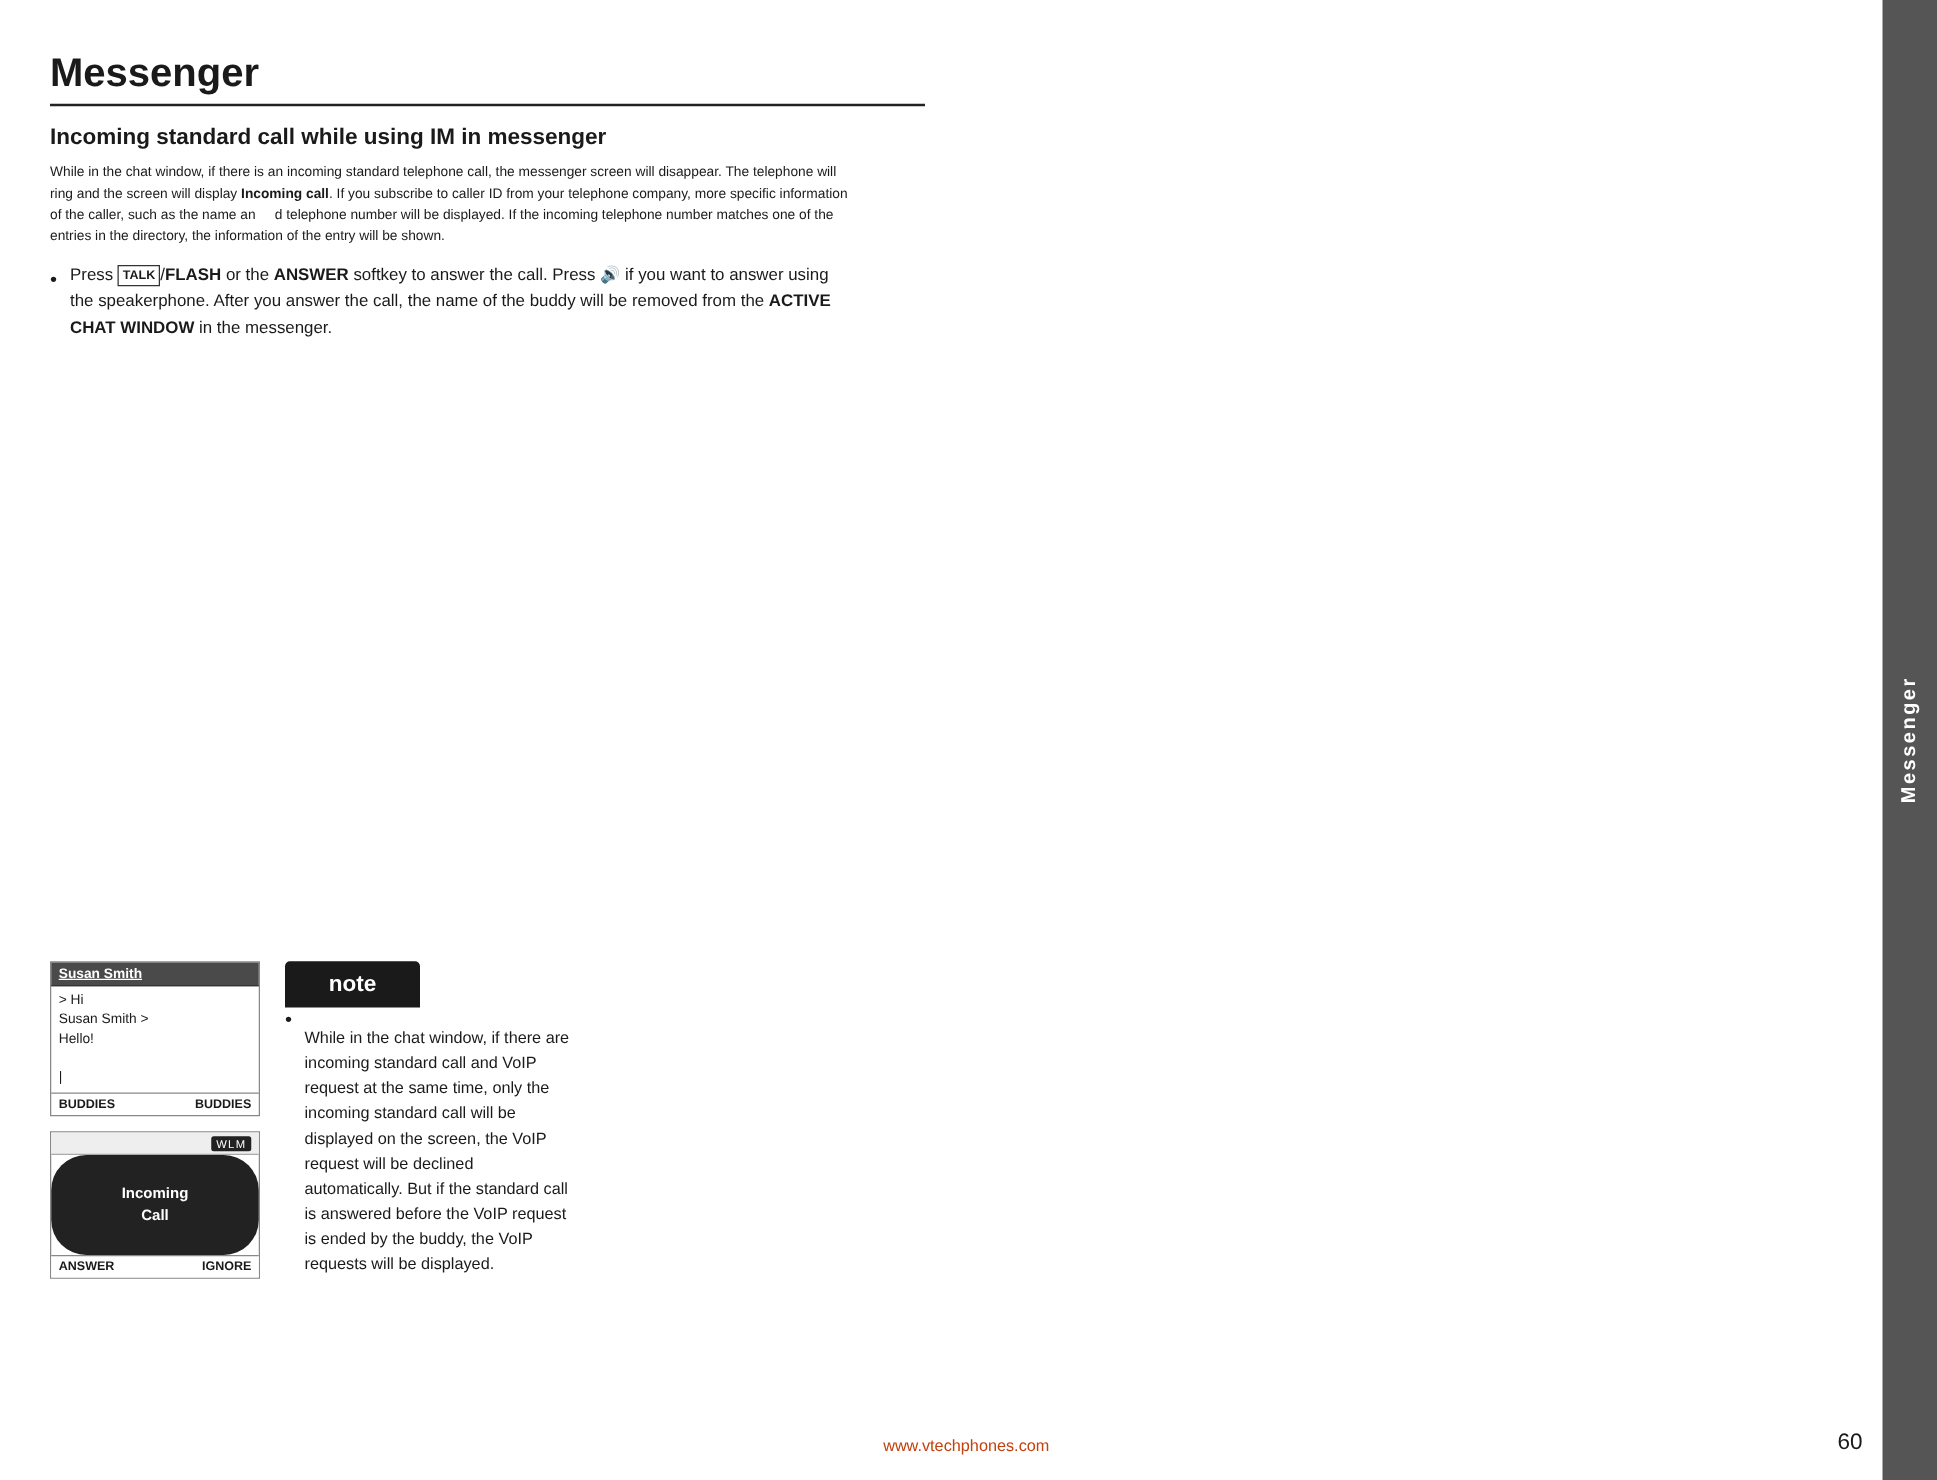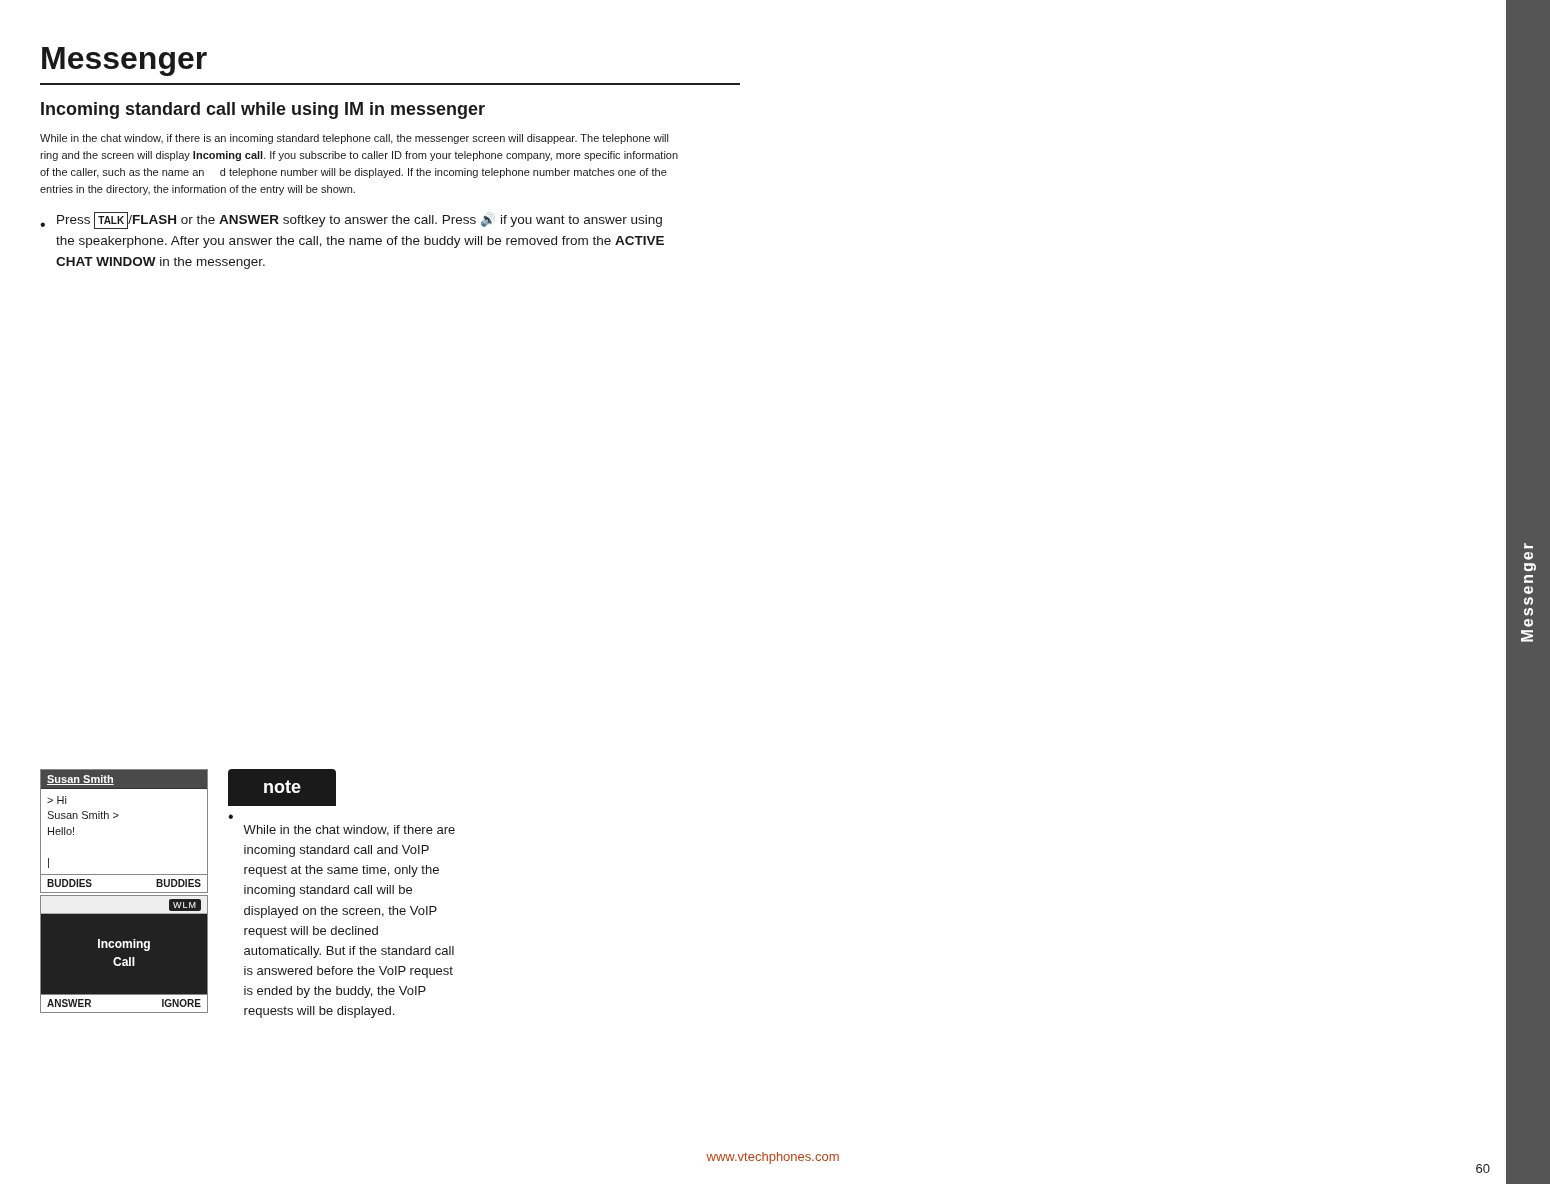--- a/index.html
+++ b/index.html
@@ -105,21 +105,21 @@
       display: flex;
       gap: 20px;
       align-items: flex-start;
       flex: 1;
     }
 
     
     .phone-screens {
       display: flex;
       flex-direction: column;
-      gap: 2px;
+      gap: 12px;
     }
 
     
     .chat-screen {
       width: 168px;
       border: 1.5px solid #888;
       background: #ffffff;
       font-size: 11px;
     }
 
@@ -180,20 +180,21 @@
 
     .call-screen-body {
       background: #222;
       color: #ffffff;
       text-align: center;
       padding: 18px 6px 20px 6px;
       min-height: 80px;
       display: flex;
       align-items: center;
       justify-content: center;
+      border-radius: 28px;
     }
 
     .incoming-call-text {
       font-size: 12px;
       font-weight: bold;
       color: #ffffff;
       text-align: center;
       line-height: 1.5;
     }
 
@@ -251,23 +252,23 @@
       left: 0;
       right: 44px;
       text-align: center;
       font-size: 13px;
       color: #c2410c;
       padding-left: 40px;
     }
 
     .page-number {
       position: absolute;
-      bottom: 8px;
+      bottom: 20px;
       right: 60px;
-      font-size: 13px;
+      font-size: 18px;
       color: #1a1a1a;
     }
 
     
     .title-rule {
       border: none;
       border-top: 2px solid #222;
       margin-bottom: 14px;
       width: 100%;
       max-width: 700px;

